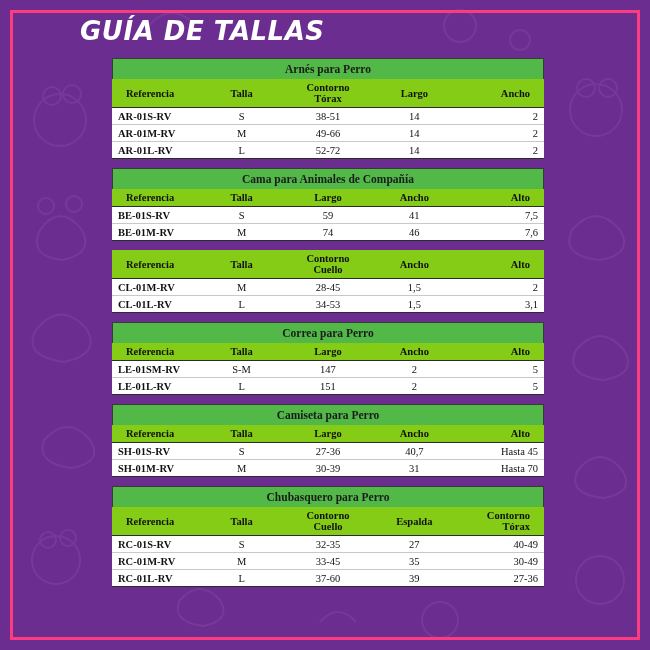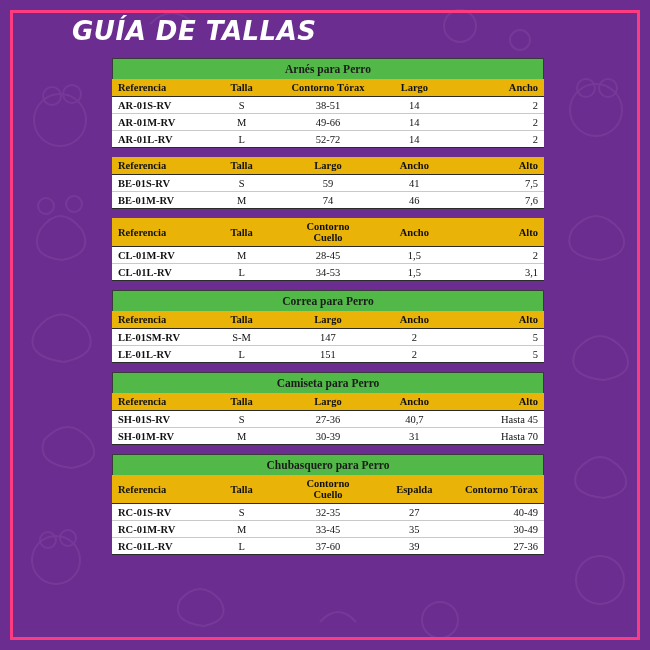--- a/index.html
+++ b/index.html
@@ -26,21 +26,21 @@
     left: 10px;
     top: 10px;
     width: 630px;
     height: 630px;
     border: 3px solid #ff3b7f;
     box-sizing: border-box;
     pointer-events: none;
   }
   .page-title {
     position: absolute;
-    left: 72px;
+    left: 80px;
     top: 16px;
     color: #ffffff;
     font-family: "DejaVu Sans", sans-serif;
     font-weight: bold;
     font-size: 26px;
     letter-spacing: 0.5px;
     font-style: italic;
     text-transform: uppercase;
   }
   .tables {
@@ -65,23 +65,23 @@
     padding: 4px 0 4px 0;
     text-align: center;
     border: 1px solid #3a3a3a;
     border-bottom: none;
     caption-side: top;
   }
   .tbl th {
     font-size: 10.5px;
     font-weight: bold;
     color: #111;
-    padding: 3px 6px;
+    padding: 3px 14px;
     border-bottom: 1px solid #2b2b2b;
-    background: #eab308;
+    background: #84cc16;
   }
   .tbl td {
     font-size: 10.5px;
     color: #111;
     padding: 2.5px 6px;
     border-bottom: 1px solid #c9c9c9;
   }
   .tbl tr:last-child td {
     border-bottom: 1px solid #2b2b2b;
   }
@@ -161,20 +161,21 @@
         <tr>
           <td class="c-ref">AR-01L-RV</td>
           <td class="c-talla">L</td>
           <td class="c-mid">52-72</td>
           <td class="c-mid">14</td>
           <td class="c-right">2</td>
         </tr>
       </tbody>
     </table>
     <table class="tbl">
+      <caption>Cama para Animales de Compañía</caption>
       <thead>
         <tr>
           <th class="c-ref">Referencia</th>
           <th class="c-talla">Talla</th>
           <th class="c-mid">Largo</th>
           <th class="c-mid">Ancho</th>
           <th class="c-right">Alto</th>
         </tr>
       </thead>
       <tbody>

